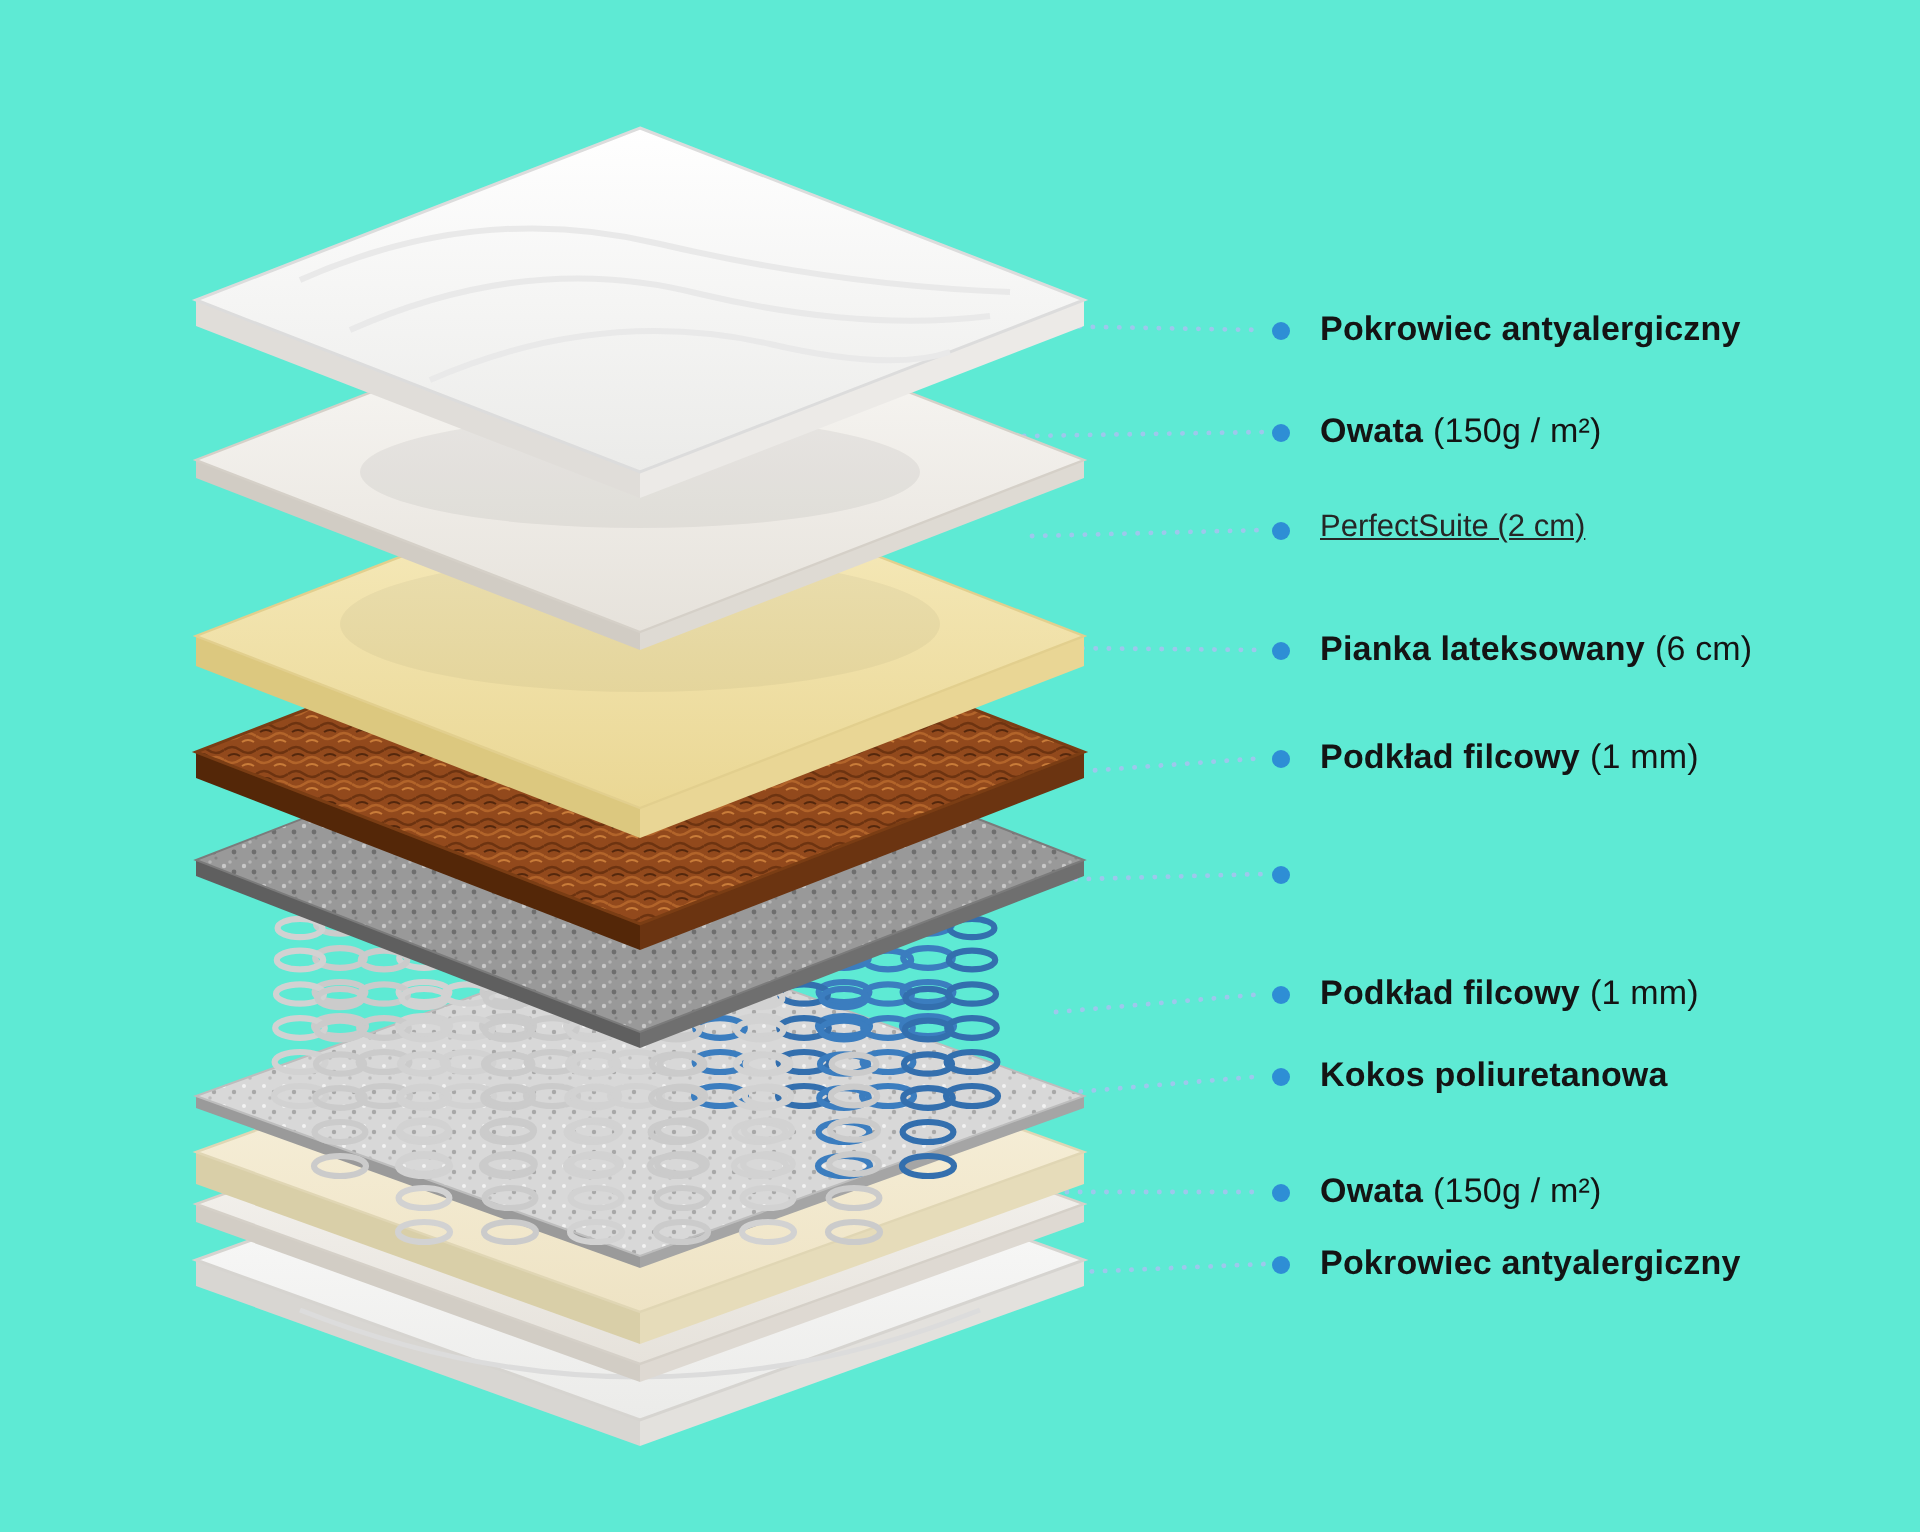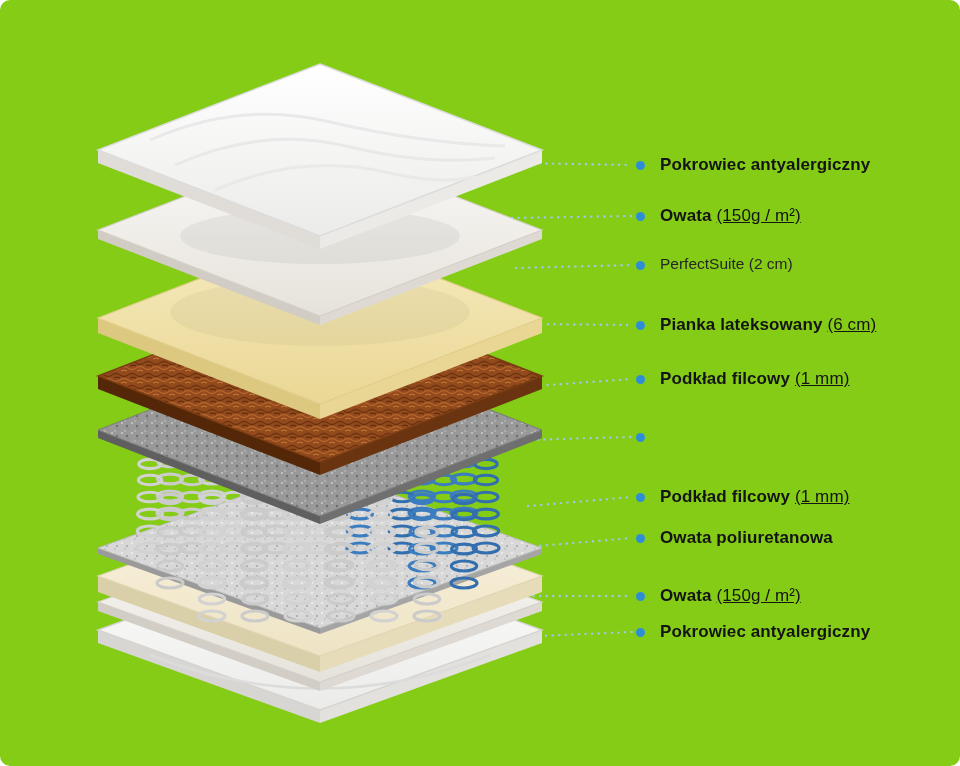--- a/index.html
+++ b/index.html
@@ -1,25 +1,25 @@
 <!DOCTYPE html>
 <html><head>
 <meta charset="utf-8">
 <style>
   html,body{margin:0;padding:0;background:#ffffff;}
   body{width:960px;height:766px;overflow:hidden;font-family:"Liberation Sans",sans-serif;}
-  .stage{position:relative;width:960px;height:766px;background:#84cc16;border-radius:10px;}
+  .stage{position:relative;width:960px;height:766px;background:#5eead4;}
   .stage > svg{position:absolute;left:0;top:0;}
   .labels{position:absolute;left:0;top:0;width:960px;height:766px;pointer-events:none;}
   .label-row{position:absolute;left:636px;display:flex;align-items:flex-start;}
   .dot{width:9px;height:9px;border-radius:50%;background:#2e8ed5;margin-top:7px;flex:none;}
   .txt{margin-left:15px;color:#141414;}
   .line1{font-size:17px;line-height:22px;font-weight:700;white-space:nowrap;letter-spacing:.1px;}
-  .detail{font-weight:400;margin-left:5px;text-decoration:underline;}
-  .sub{font-size:15.5px;line-height:20px;font-weight:400;color:#262626;white-space:nowrap;}
+  .detail{font-weight:400;margin-left:5px;}
+  .sub{font-size:15.5px;line-height:20px;font-weight:400;color:#262626;white-space:nowrap;text-decoration:underline;}
 </style>
 </head>
 <body>
 
 <div class="stage">
 
   <svg width="960" height="766" viewBox="0 0 960 766">
     <defs>
       <linearGradient id="g-cover" x1="0" y1="0" x2="0" y2="1">
         <stop offset="0" stop-color="#ffffff"></stop>
@@ -225,21 +225,21 @@
     <div class="label-row" style="top:486px">
       <span class="dot"></span>
       <div class="txt">
         <div class="line1"><span>Podkład filcowy</span><span class="detail">(1 mm)</span></div>
       </div>
     </div>
 
     <div class="label-row" style="top:527px">
       <span class="dot"></span>
       <div class="txt">
-        <div class="line1"><span>Owata poliuretanowa</span></div>
+        <div class="line1"><span>Kokos poliuretanowa</span></div>
       </div>
     </div>
 
     <div class="label-row" style="top:585px">
       <span class="dot"></span>
       <div class="txt">
         <div class="line1"><span>Owata</span><span class="detail">(150g / m²)</span></div>
       </div>
     </div>
 

